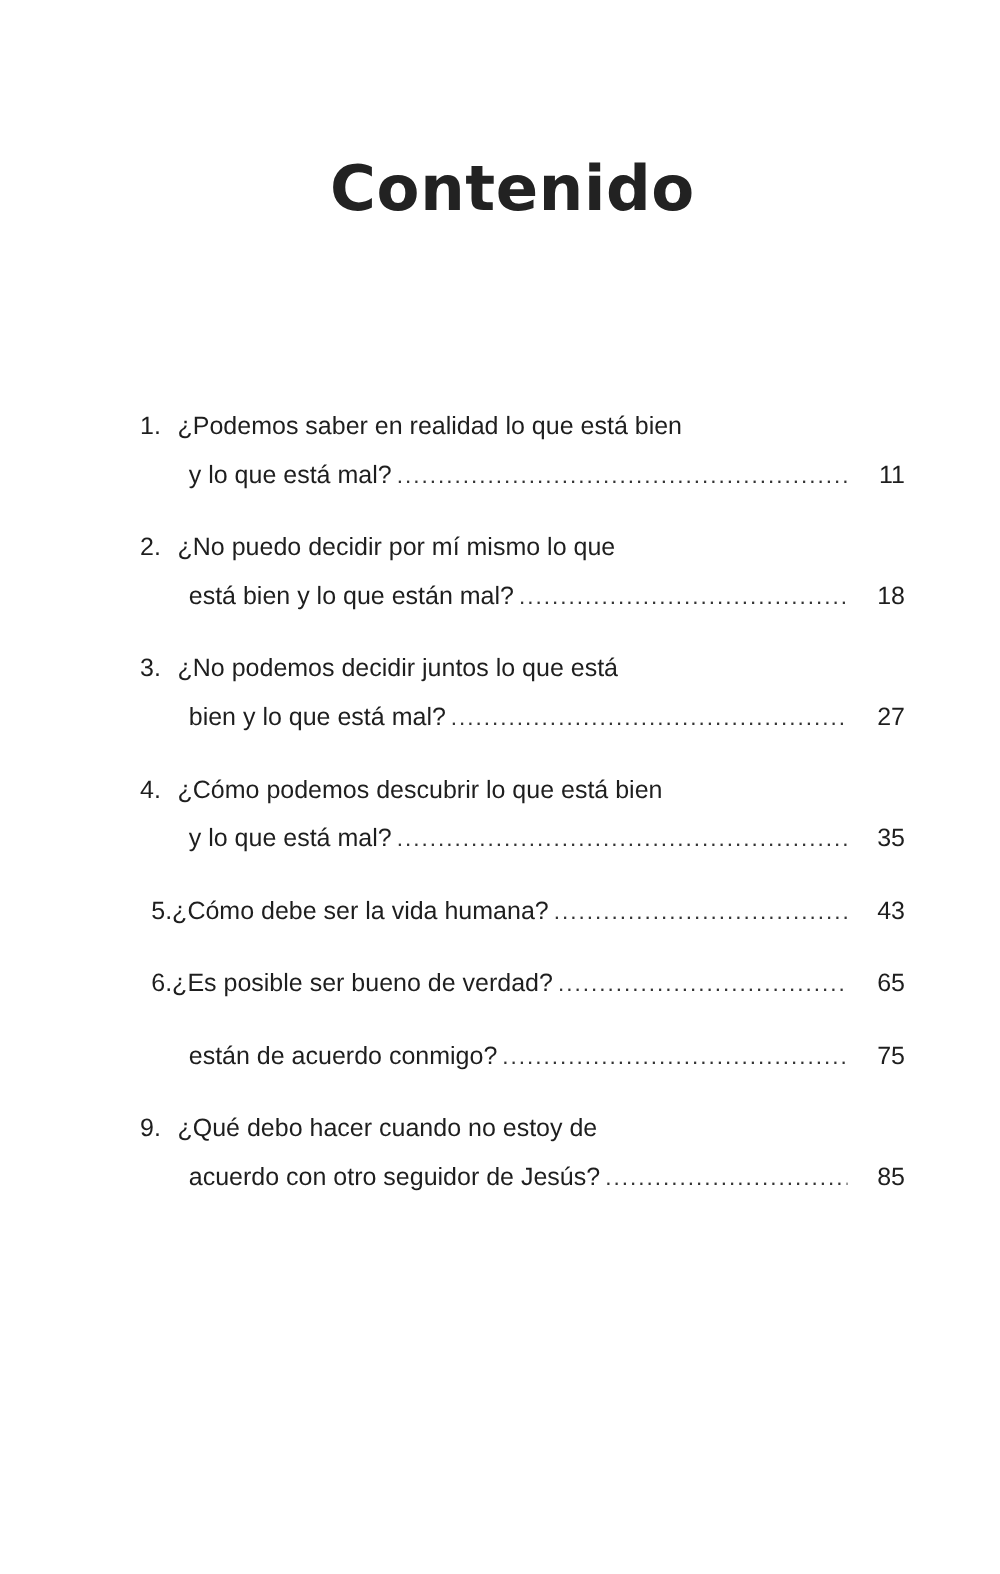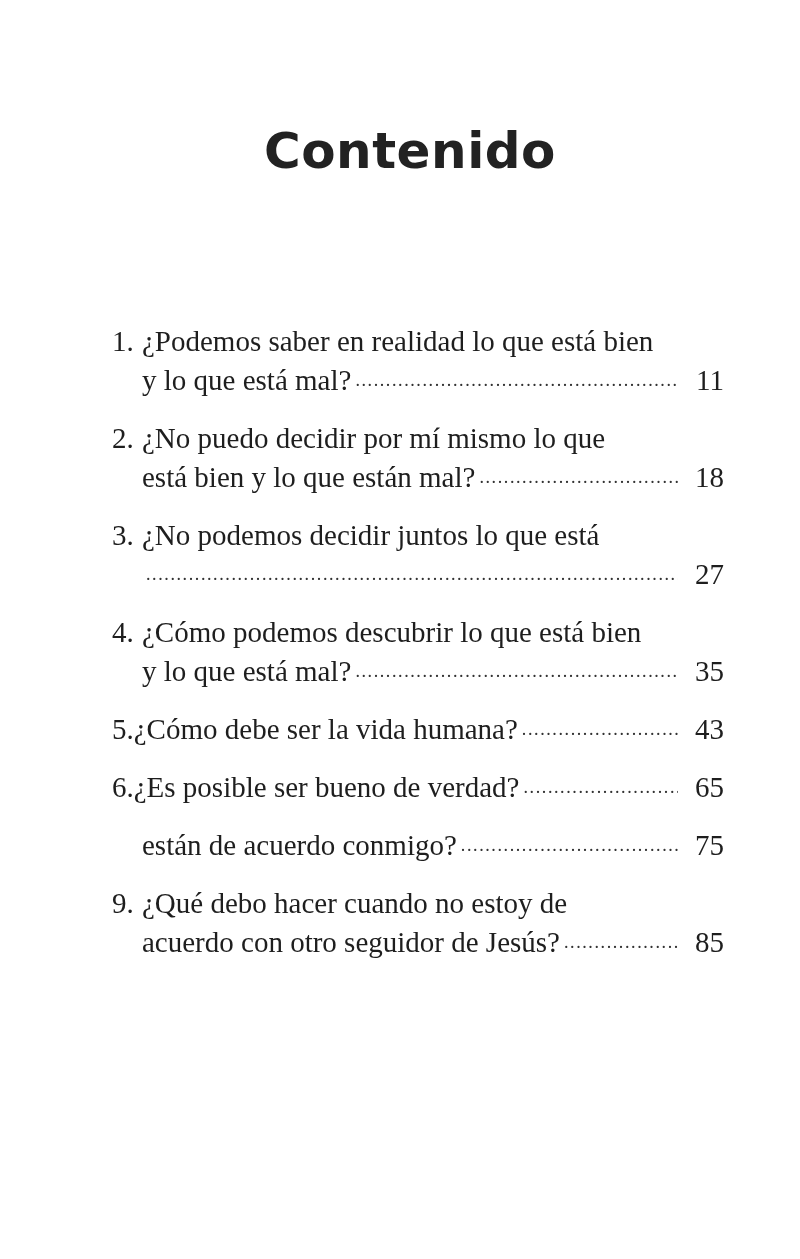--- a/index.html
+++ b/index.html
@@ -28,40 +28,41 @@
     margin: 0;
   }
   .toc {
     position: absolute;
     top: 322px;
     left: 112px;
     width: 612px;
   }
   .toc-entry {
     position: relative;
-    font-family: Liberation Serif, serif;
-    font-size: 29px;
+    font-family: Liberation Sans, sans-serif;
+    font-size: 20px;
     line-height: 39px;
     margin-bottom: 19px;
   }
   .toc-entry .line {
     display: block;
     white-space: nowrap;
   }
   .toc-entry .num {
     display: inline-block;
     width: 30px;
   }
   .toc-entry .cont {
     padding-left: 30px;
   }
   .toc-entry .last-line {
     display: flex;
     align-items: center;
     white-space: nowrap;
+    margin-left: 9px;
   }
   .toc-entry .last-line .txt {
     flex: 0 0 auto;
   }
   .toc-entry .last-line .leader {
     flex: 1 1 auto;
     overflow: hidden;
     margin-left: 4px;
     margin-right: 46px;
     font-size: 18px;
@@ -101,20 +102,21 @@
     <span class="last-line cont">
         <span class="txt">está bien y lo que están mal?</span>
         <span class="leader"></span>
       </span>
     <span class="page">18</span>
   </div>
 
   <div class="toc-entry">
     <span class="line"><span class="num">3.</span><span>¿No podemos decidir juntos lo que está</span></span>
     <span class="last-line cont">
+        <span class="txt">bien y lo que está mal?</span>
         <span class="leader"></span>
       </span>
     <span class="page">27</span>
   </div>
 
   <div class="toc-entry">
     <span class="line"><span class="num">4.</span><span>¿Cómo podemos descubrir lo que está bien</span></span>
     <span class="last-line cont">
         <span class="txt">y lo que está mal?</span>
         <span class="leader"></span>

